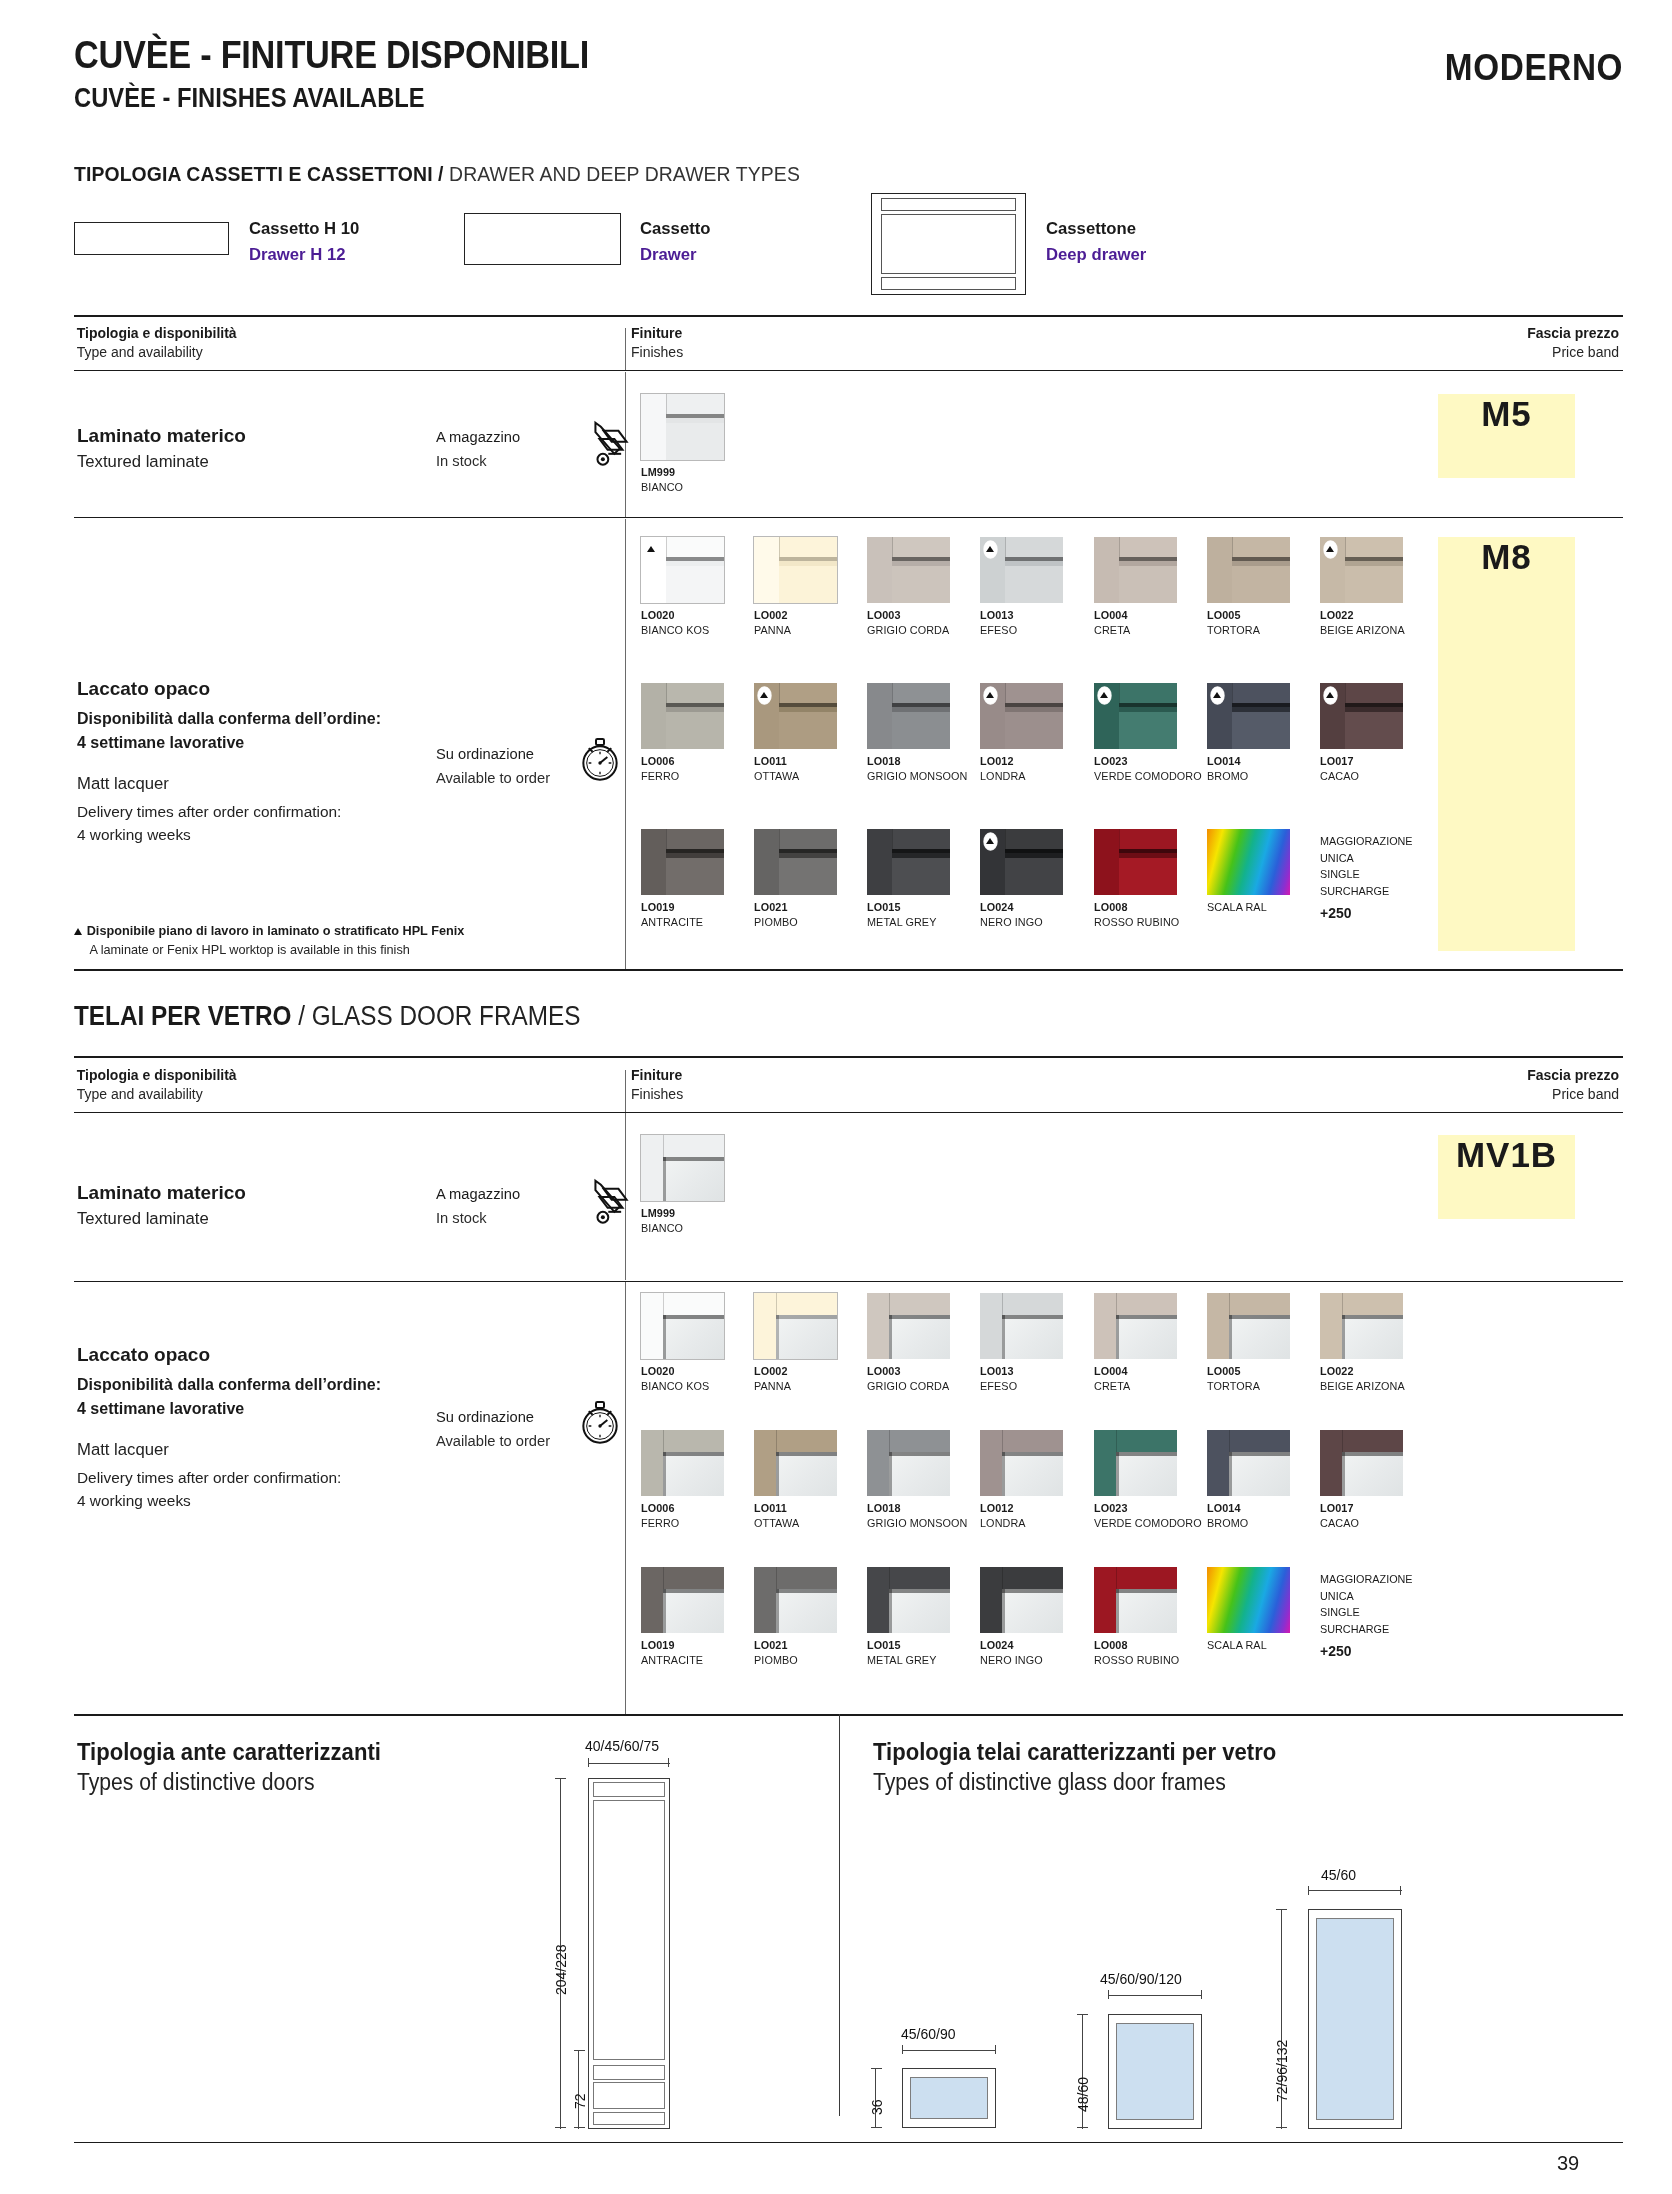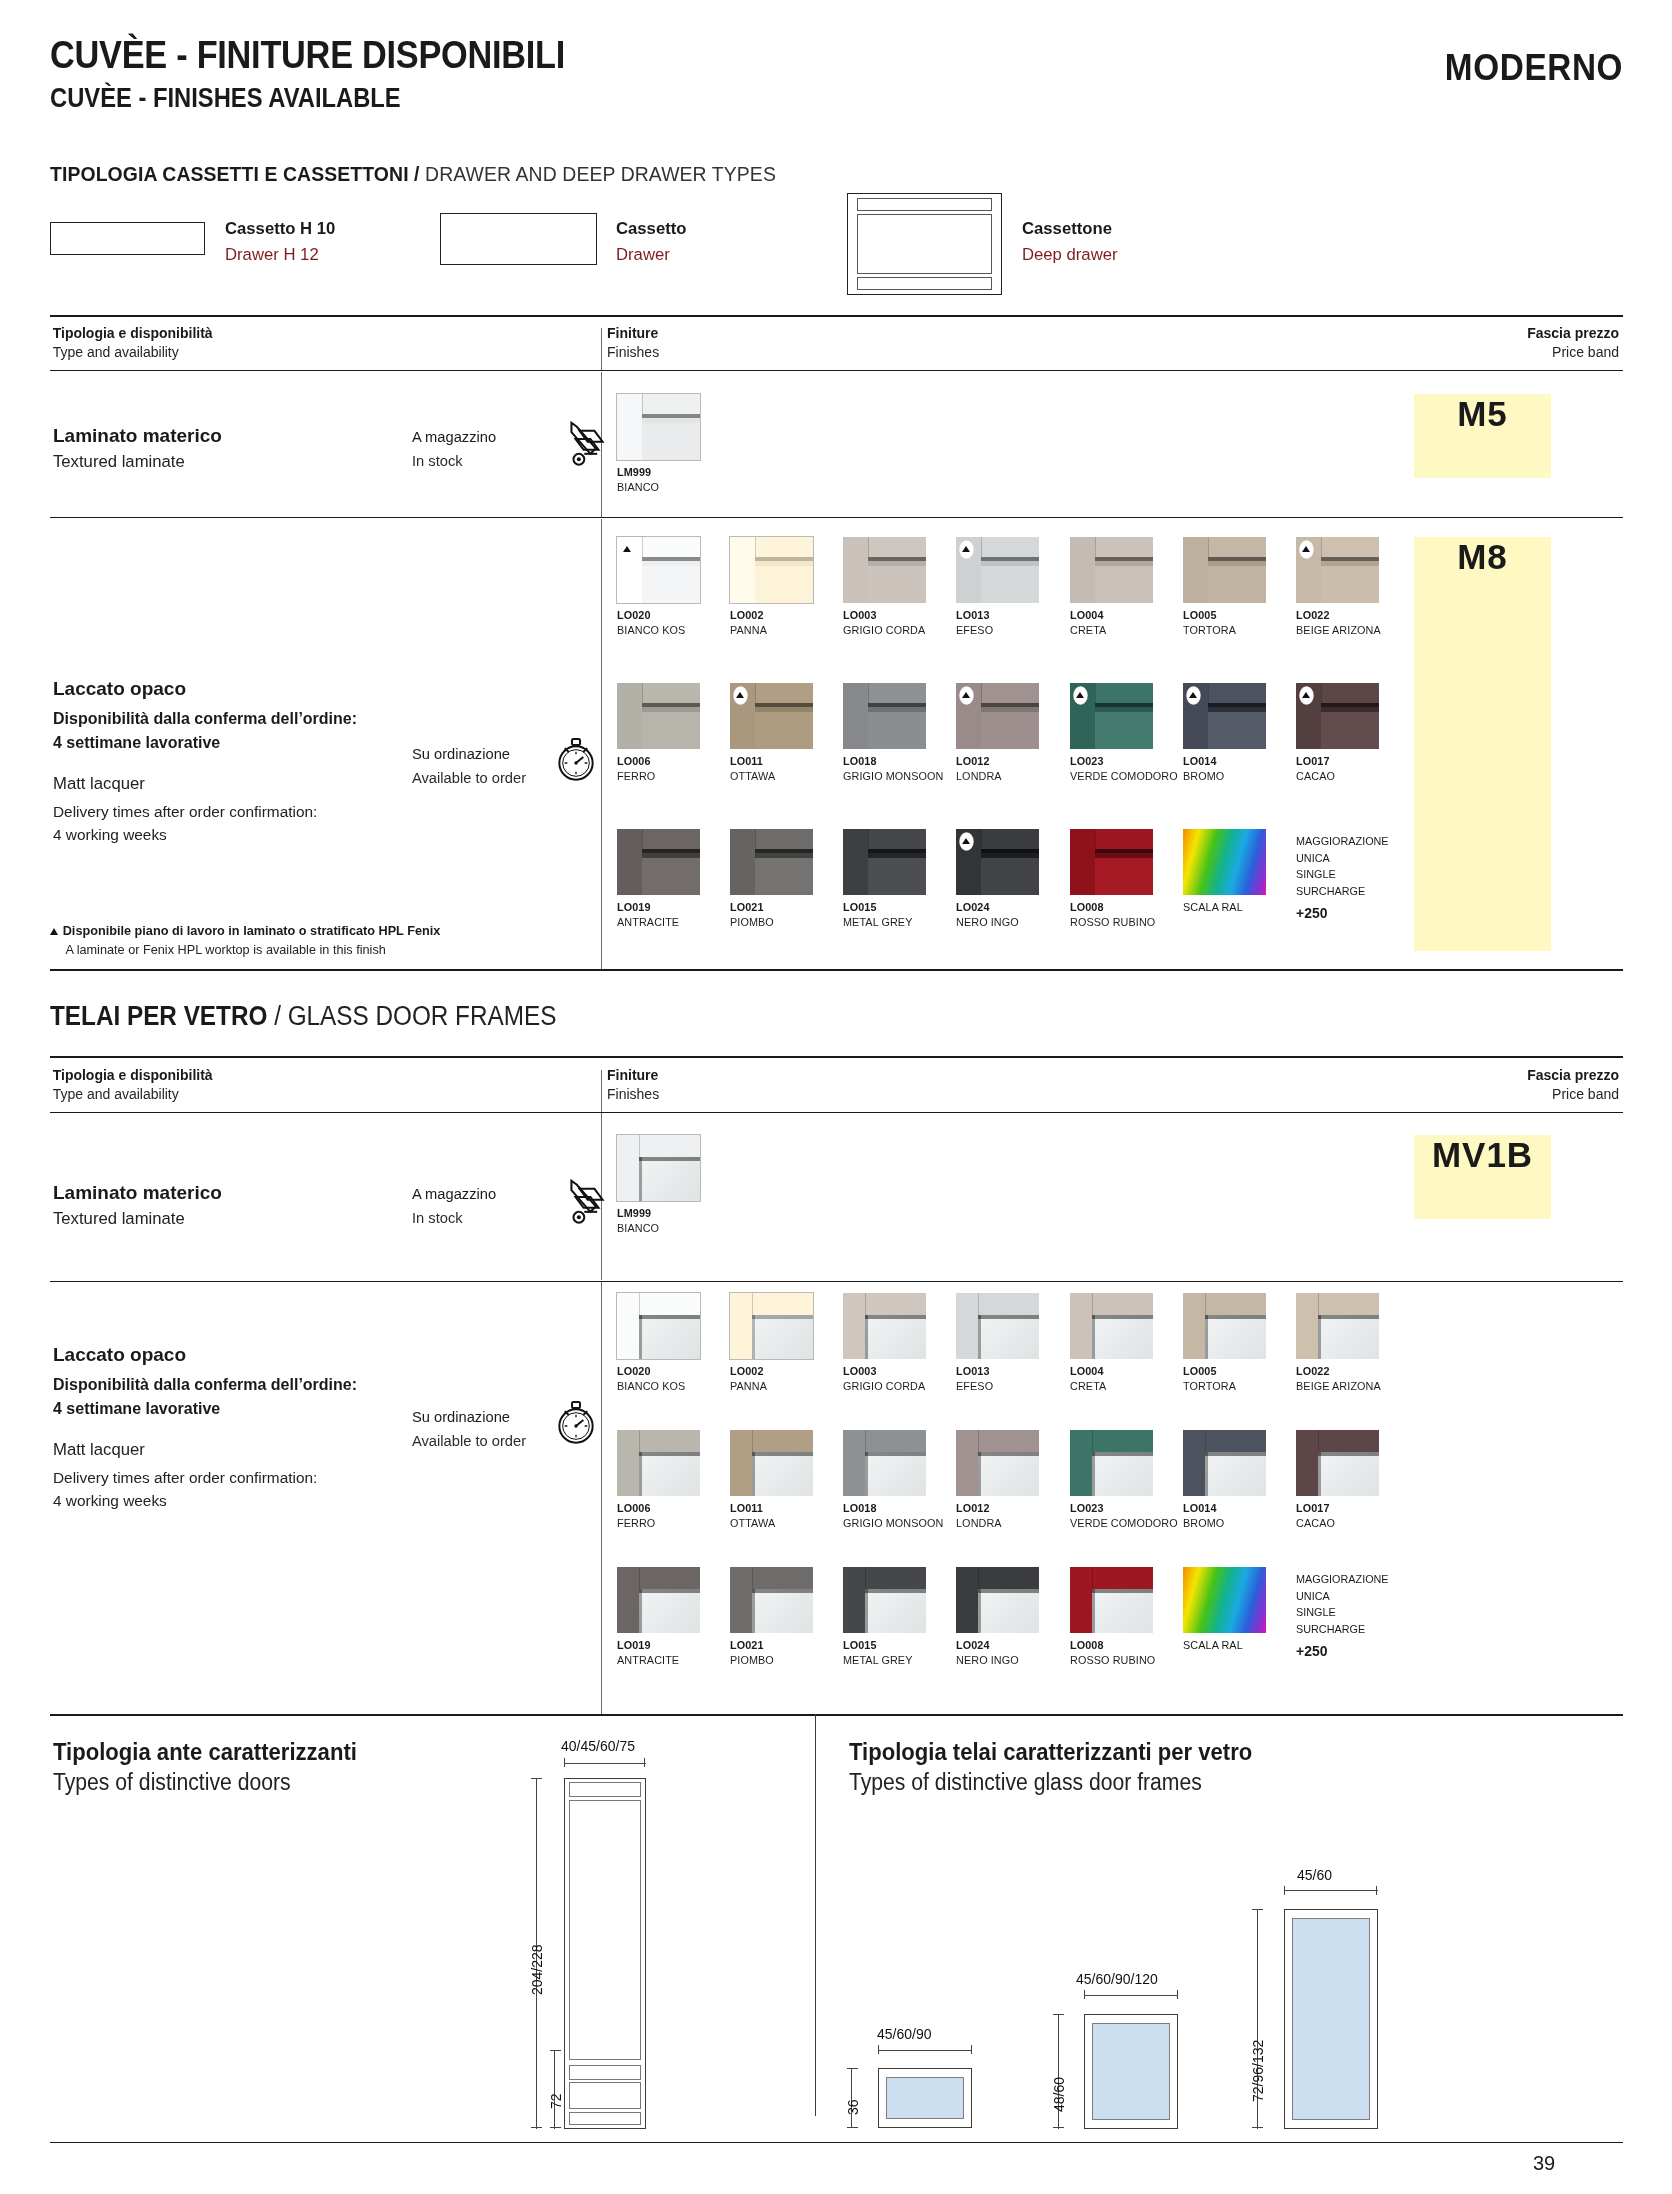--- a/index.html
+++ b/index.html
@@ -2,21 +2,21 @@
 <html style="font-size:10.7px"><head>
 <meta charset="utf-8">
 <style>
   html,body{margin:0;padding:0;background:#fff;}
   body{
     width:1673px;height:2194px;position:relative;
     font-family:"Liberation Sans","DejaVu Sans",sans-serif;
     color:#1a1a1a;
     -webkit-font-smoothing:antialiased;
   }
-  .page{position:absolute;inset:0;padding:12px;}
+  .page{position:absolute;inset:0;padding:12px;margin-left:24px;}
 
   
   .hdr{position:absolute;left:50px;top:35px;right:50px;}
   .h-title{font-size:39px;font-weight:bold;letter-spacing:-0.3px;line-height:1.0;
            font-family:"Liberation Sans Narrow","Liberation Sans",sans-serif;
            transform:scaleX(0.88);transform-origin:left center;}
   .h-sub{font-size:27px;font-weight:bold;line-height:1.0;margin-top:10.7px;
          font-family:"Liberation Sans Narrow","Liberation Sans",sans-serif;
          transform:scaleX(0.88);transform-origin:left center;}
   .h-brand{position:absolute;right:0;top:12px;font-size:37px;font-weight:bold;
@@ -25,21 +25,21 @@
   
   .dt-title{position:absolute;left:50px;top:163px;font-size:19.4px;letter-spacing:0.1px;}
   .dt-title b{font-weight:bold;}
   .dt-title span.en{font-weight:normal;color:#333;}
 
   .dtrow{position:absolute;top:201px;left:50px;right:50px;height:90px;}
   .dtitem{position:absolute;top:0;}
   .dtbox{border:1.3px solid #222;background:#fff;}
   .dtlabel{position:absolute;left:0;top:0;font-size:16.7px;line-height:1.55;}
   .dtlabel .it{font-weight:bold;}
-  .dtlabel .en{font-weight:normal;color:#7f1d1d;}
+  .dtlabel .en{font-weight:bold;color:#4c1d95;}
 
   
   .ddraw{position:relative;border:1.3px solid #222;background:#fff;box-sizing:border-box;}
   .ddraw i{position:absolute;display:block;background:#fff;border:0.7px solid #555;box-sizing:border-box;}
 
   
   .tbl{position:absolute;left:50px;right:50px;}
   .rule-hv{border-top:2px solid #1a1a1a;}
   .rule-th{border-top:1.3px solid #1a1a1a;}
   .vdiv{position:absolute;width:1.3px;background:#6a6a6a;}

